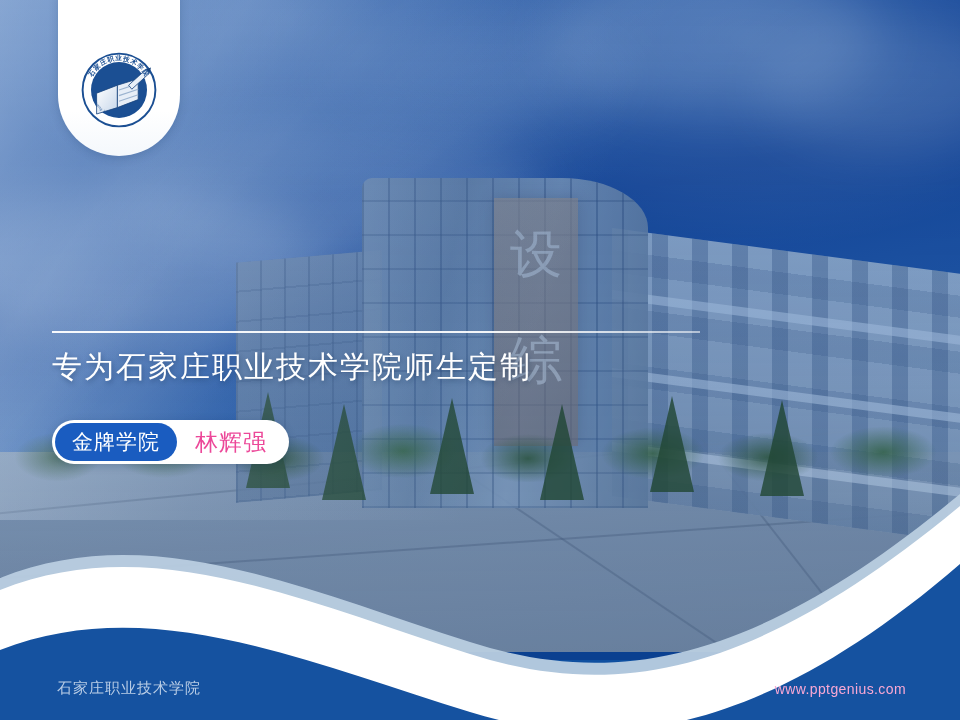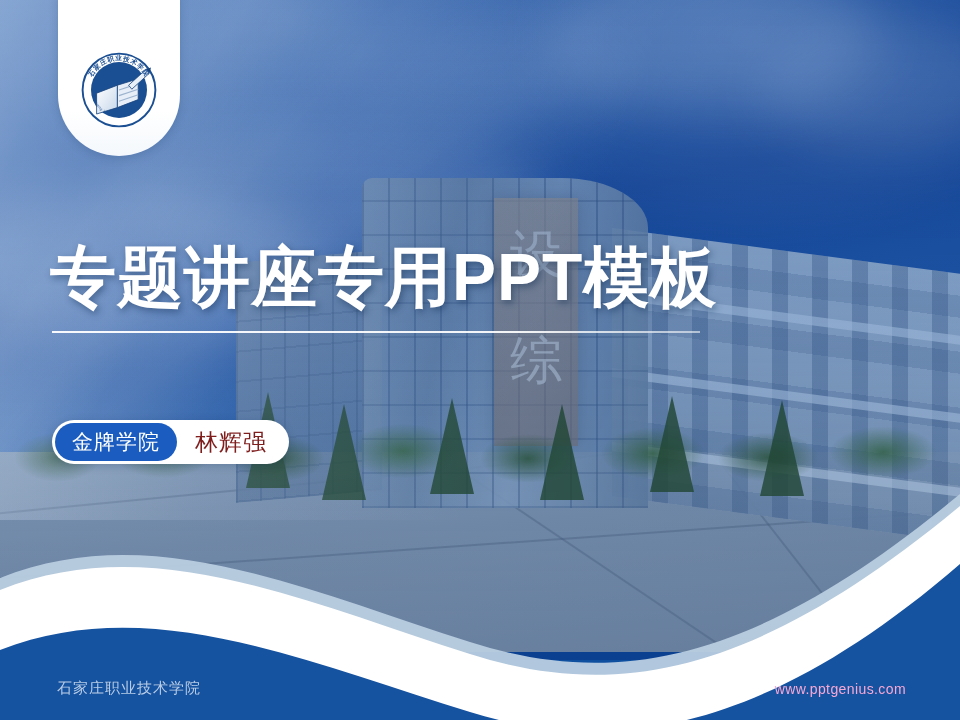--- a/index.html
+++ b/index.html
@@ -250,21 +250,21 @@
     align-items: center;
     background: #1a5cc0;
     border-radius: 19px;
     color: #ffffff;
     font-size: 21px;
     letter-spacing: 1px;
     white-space: nowrap;
   }
   .badge-name {
     margin-left: 18px;
-    color: #7f1d1d;
+    color: #ec4899;
     font-size: 23px;
     letter-spacing: 1px;
     white-space: nowrap;
   }
 
   
   .footer-left {
     position: absolute;
     left: 57px; bottom: 22px;
     color: #b9cde6;
@@ -368,22 +368,22 @@
 
       <text font-size="8.2" font-weight="bold" fill="#1b4f93" font-family="'DejaVu Sans','Liberation Sans',sans-serif" letter-spacing="1.1">
         <textPath href="#arcTop" startOffset="50%" text-anchor="middle">石家庄职业技术学院</textPath>
       </text>
       <text font-size="4.6" fill="#1b4f93" font-family="'Liberation Sans',sans-serif" letter-spacing="0.45">
         <textPath href="#arcBot" startOffset="50%" text-anchor="middle">Shijiazhuang Vocational Technology Institute</textPath>
       </text>
     </svg>
   </div>
 
-  <div class="title">专题讲座专用PPT模板</div>
   <div class="rule"></div>
+  <div class="subtitle">专为石家庄职业技术学院师生定制</div>
 
   <div class="badge">
     <span class="badge-pill">金牌学院</span>
     <span class="badge-name">林辉强</span>
   </div>
 
   <div class="footer-left">石家庄职业技术学院</div>
   <div class="footer-right">www.pptgenius.com</div>
 
 </div>

